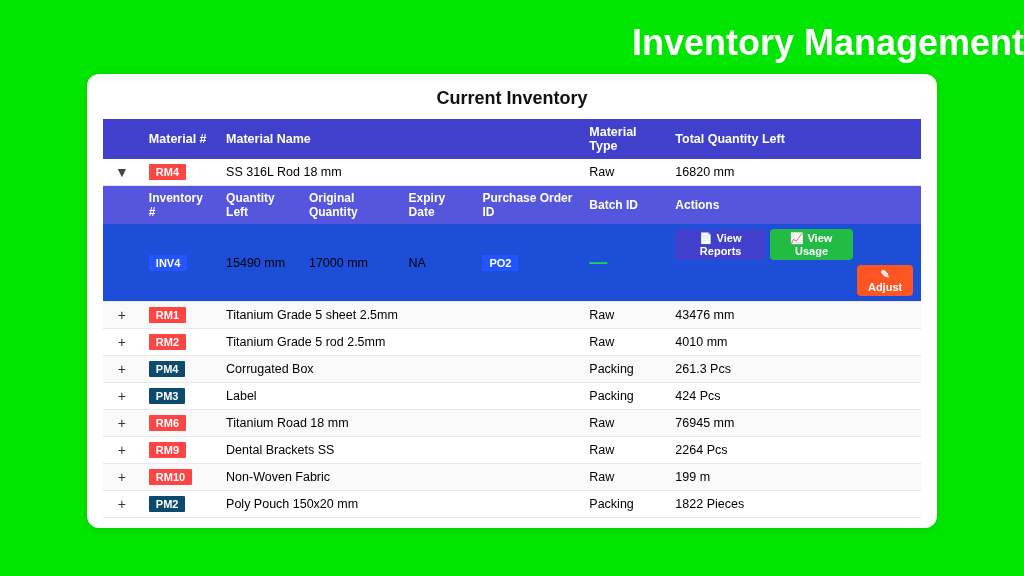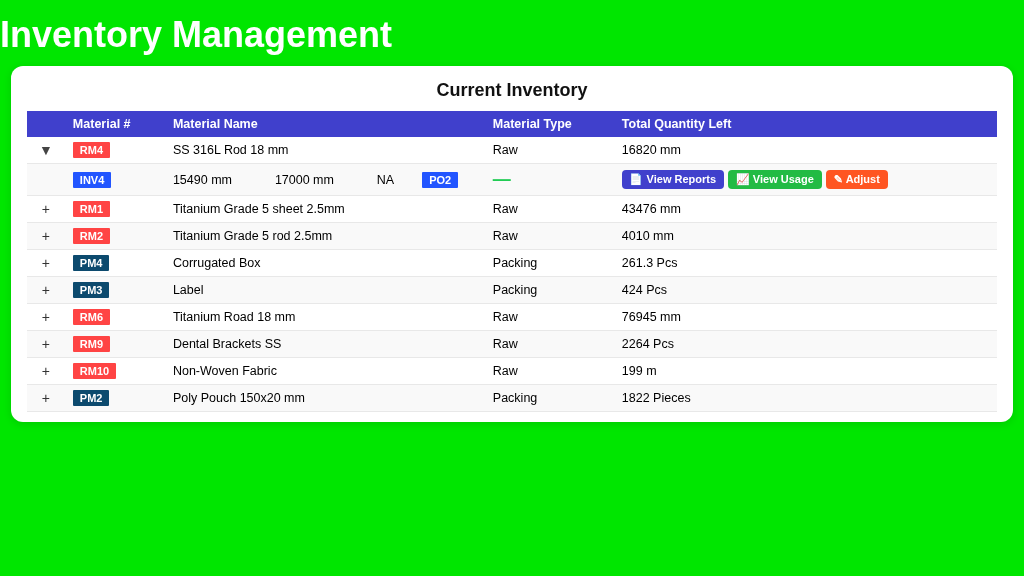--- a/index.html
+++ b/index.html
@@ -11,28 +11,29 @@
       overflow: hidden;
       display: flex;
       flex-direction: column;
       align-items: center;
       justify-content: flex-start;
     }
     .page-title {
       color: #fff;
       font-size: 36px;
       font-weight: 900;
-      text-align: left;
+      text-align: right;
       padding: 14px 0 10px;
       width: 100%;
+      margin-top: 8px;
     }
     .card {
       background: #fff;
       border-radius: 12px;
-      width: 1002px;
+      width: 850px;
       padding: 14px 16px 10px;
       box-shadow: 0 2px 8px rgba(0,0,0,0.12);
     }
     .card-title {
       text-align: center;
       font-size: 18px;
       font-weight: 700;
       margin-bottom: 10px;
       color: #111;
     }
@@ -72,21 +73,21 @@
       padding: 3px 8px;
       border-radius: 4px;
       border: none;
       font-size: 11px;
       font-weight: 600;
       cursor: pointer;
       color: #fff;
     }
     .btn-report { background: #4040cc; }
     .btn-usage { background: #22bb44; }
-    .btn-adjust { background: #ff5522; }
+    .btn-adjust { background: #ff5522; margin-top: 36px; }
     .actions-cell { display: flex; gap: 4px; align-items: flex-start; }
     .expand-btn {
       background: none;
       border: none;
       cursor: pointer;
       font-size: 14px;
       color: #444;
       padding: 0 4px;
     }
   </style>
@@ -108,20 +109,30 @@
       </tr>
     </thead>
     <tbody id="table-body">
     <tr style="background: rgb(255, 255, 255);">
           <td style="text-align: center;"><button class="expand-btn">▼</button></td>
           <td><span class="badge badge-rm">RM4</span></td>
           <td colspan="4">SS 316L Rod 18 mm</td>
           <td>Raw</td>
           <td>16820 mm</td>
         </tr>
+        <tr>
+          <th style="background: rgb(85, 85, 221); color: rgb(255, 255, 255); padding: 5px 8px; font-weight: 600; font-size: 12px;"></th>
+          <th style="background: rgb(85, 85, 221); color: rgb(255, 255, 255); padding: 5px 8px; font-weight: 600; font-size: 12px;">Inventory #</th>
+          <th style="background: rgb(85, 85, 221); color: rgb(255, 255, 255); padding: 5px 8px; font-weight: 600; font-size: 12px;">Quantity Left</th>
+          <th style="background: rgb(85, 85, 221); color: rgb(255, 255, 255); padding: 5px 8px; font-weight: 600; font-size: 12px;">Original Quantity</th>
+          <th style="background: rgb(85, 85, 221); color: rgb(255, 255, 255); padding: 5px 8px; font-weight: 600; font-size: 12px;">Expiry Date</th>
+          <th style="background: rgb(85, 85, 221); color: rgb(255, 255, 255); padding: 5px 8px; font-weight: 600; font-size: 12px;">Purchase Order ID</th>
+          <th style="background: rgb(85, 85, 221); color: rgb(255, 255, 255); padding: 5px 8px; font-weight: 600; font-size: 12px;">Batch ID</th>
+          <th style="background: rgb(85, 85, 221); color: rgb(255, 255, 255); padding: 5px 8px; font-weight: 600; font-size: 12px;">Actions</th>
+        </tr>
         <tr style="background: #1d4ed8;">
           <td></td>
           <td><span class="badge badge-blue">INV4</span></td>
           <td>15490 mm</td>
           <td>17000 mm</td>
           <td>NA</td>
           <td><span class="badge badge-blue">PO2</span></td>
           <td style="color: rgb(34, 204, 85); font-size: 18px; font-weight: bold;">—</td>
           <td>
             <div class="actions-cell">

